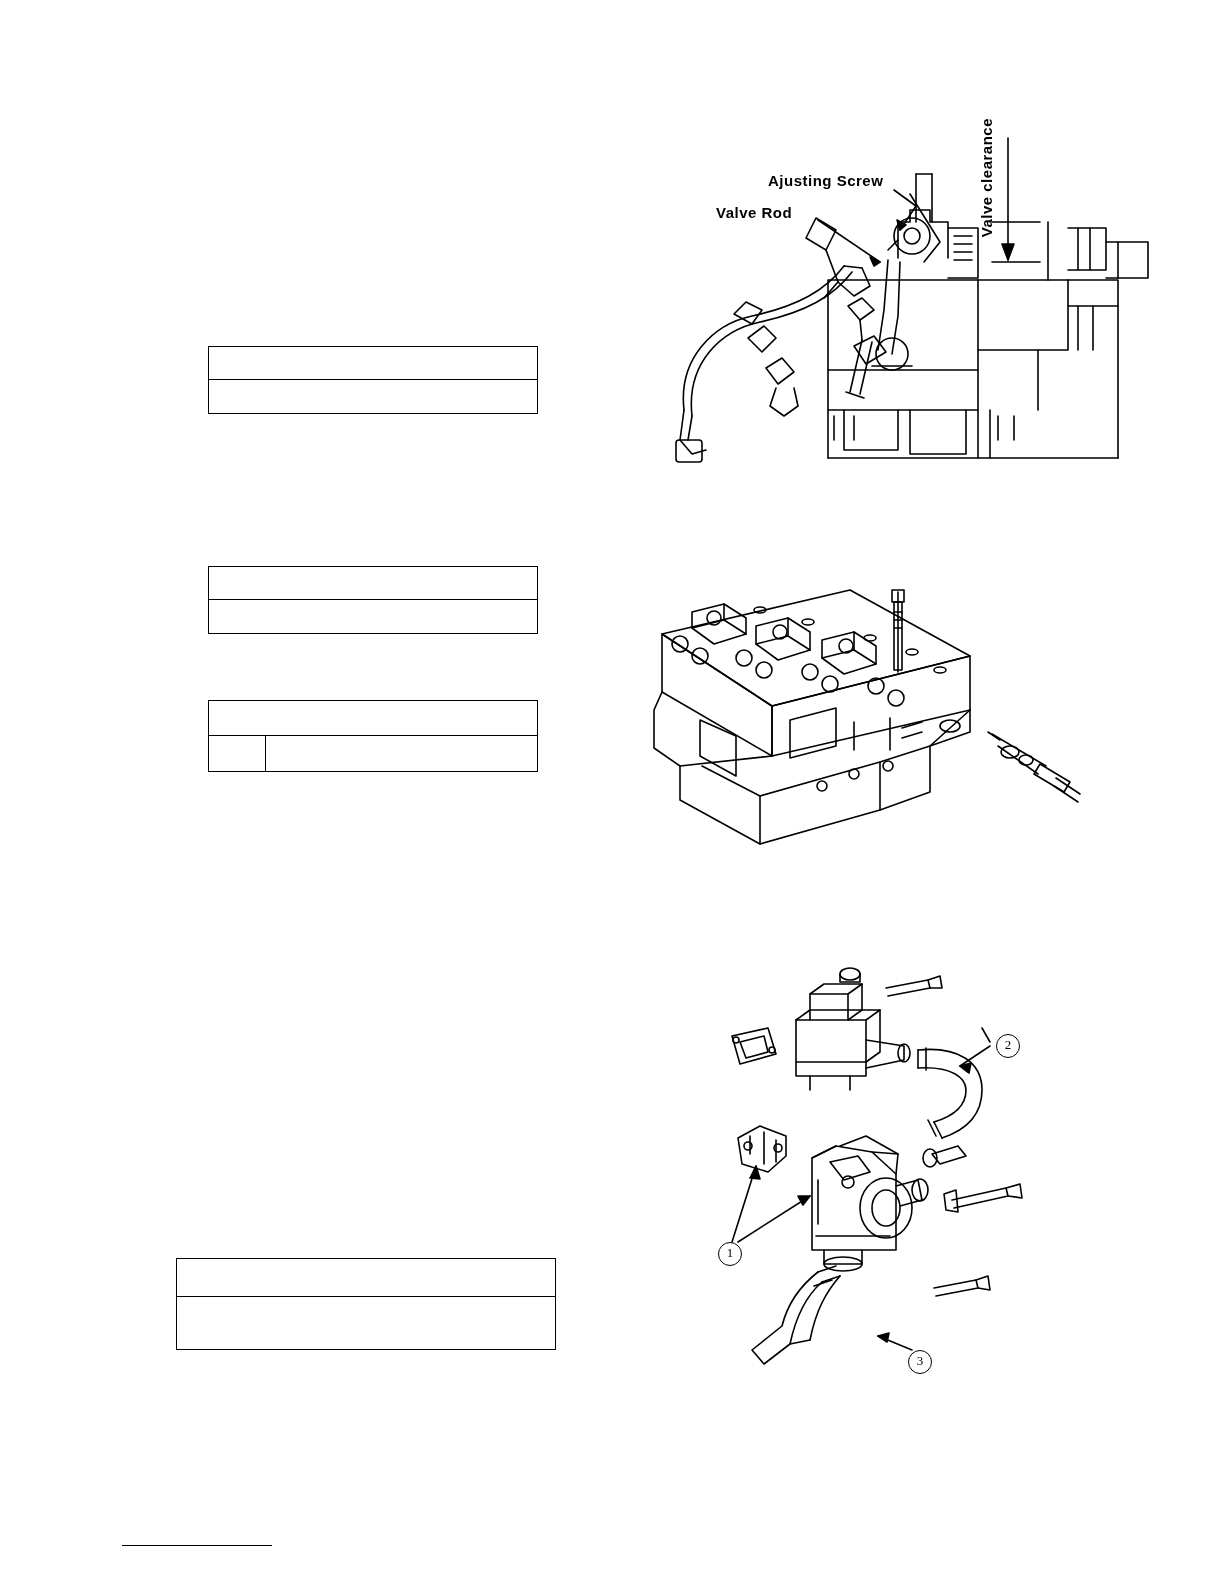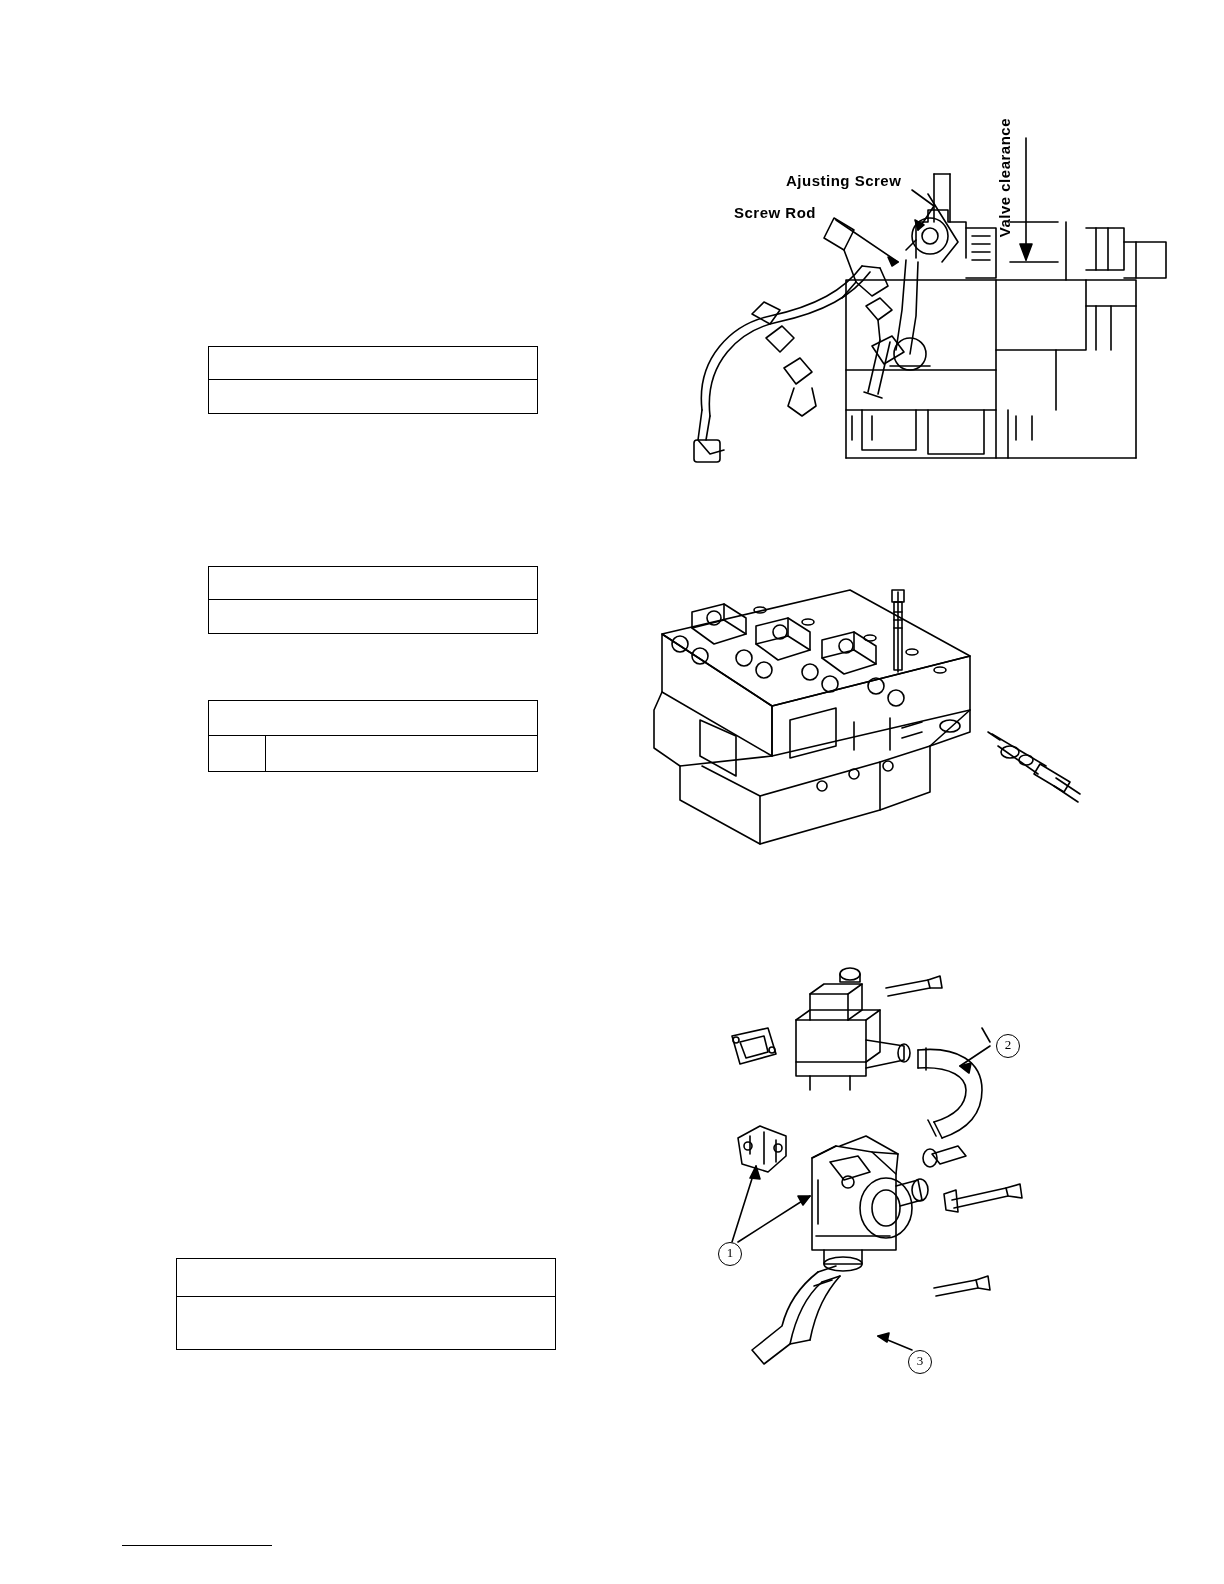--- a/index.html
+++ b/index.html
@@ -81,21 +81,21 @@
     font-size: 15px;
     font-weight: bold;
     letter-spacing: 0.5px;
     white-space: nowrap;
   }
   .fig-label.vertical {
     writing-mode: vertical-rl;
     transform: rotate(180deg);
   }
 
-  #fig-valve-adjust { left: 666px; top: 110px; width: 540px; height: 380px; text-align: center; }
+  #fig-valve-adjust { left: 648px; top: 110px; width: 540px; height: 380px; text-align: center; }
   #fig-cylinder-head { left: 640px; top: 560px; width: 470px; height: 300px; }
   #fig-water-pump { left: 690px; top: 950px; width: 430px; height: 430px; }
 
   .lbl-adjusting { position: absolute; left: 120px; top: 62px; }
   .lbl-pushrod { position: absolute; left: 68px; top: 94px; }
   .lbl-valve-clearance { position: absolute; left: 330px; top: 8px; }
 
   .callout {
     position: absolute;
     width: 22px; height: 22px;
@@ -146,21 +146,21 @@
       <div class="cell" style="flex:1"></div>
     </div>
     <div class="row">
       <div class="cell" style="flex:1"></div>
     </div>
   </div>
 
   <div class="figure" id="fig-valve-adjust">
 
     <span class="fig-label lbl-adjusting">Ajusting Screw</span>
-    <span class="fig-label lbl-pushrod">Screw Rod</span>
+    <span class="fig-label lbl-pushrod">Valve Rod</span>
     <span class="fig-label vertical lbl-valve-clearance">Valve clearance</span>
 
     <svg width="540" height="380" viewBox="0 0 540 380" fill="none" stroke="#000" stroke-width="1.6" stroke-linecap="round" stroke-linejoin="round">
 
       <path d="M246 80 L268 96 L252 120"></path>
       <path d="M262 84 L292 132 L276 152"></path>
       <path d="M170 110 L232 152"></path>
       <polygon points="232,152 222,147 226,156" fill="#000"></polygon>
       <polygon points="252,120 249,110 258,115" fill="#000"></polygon>
 

